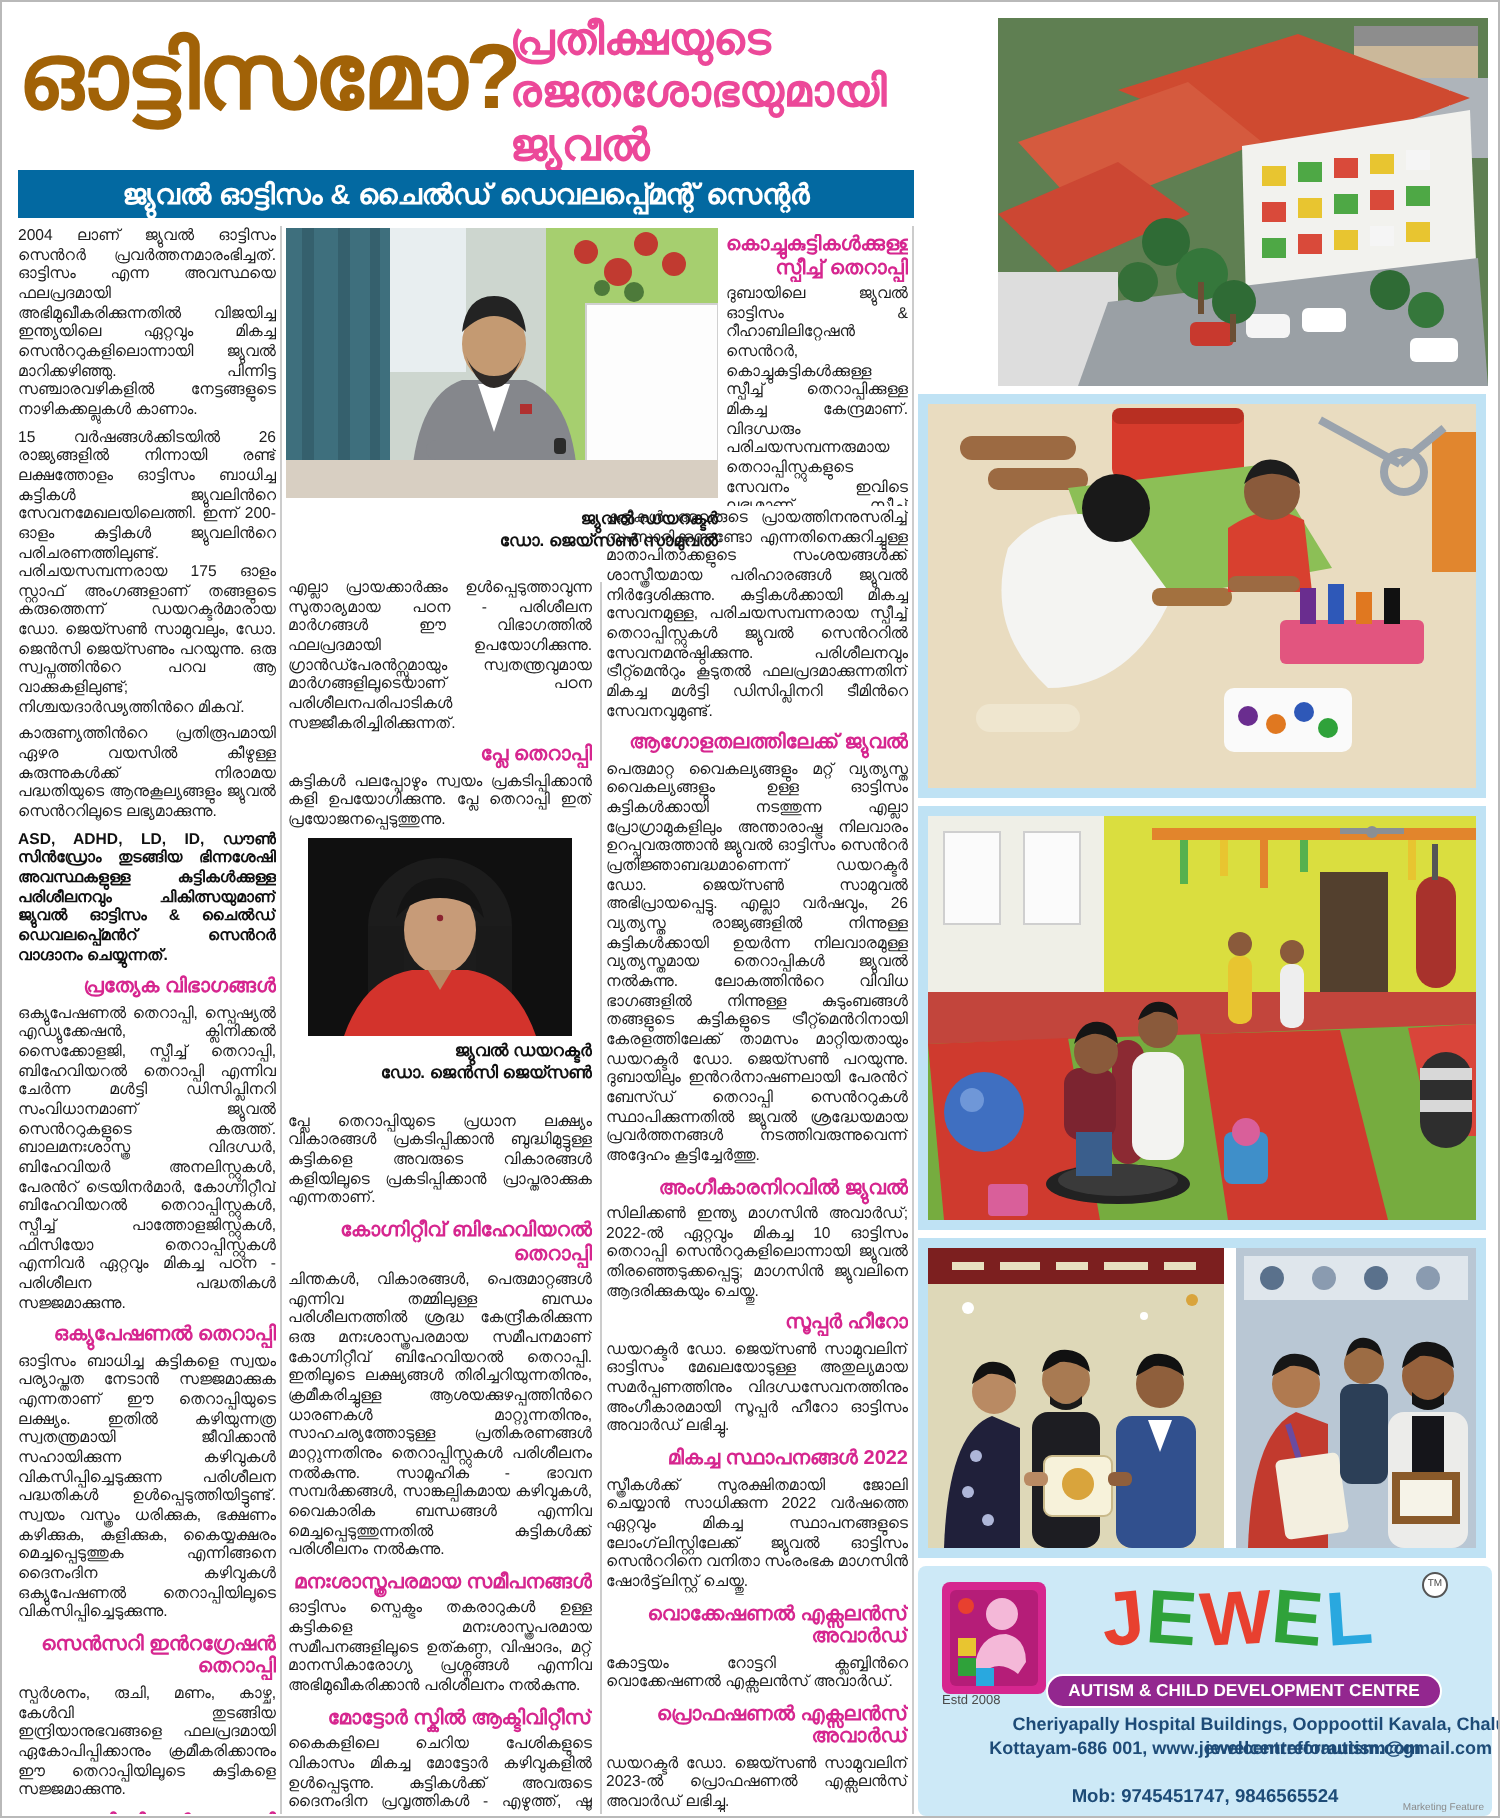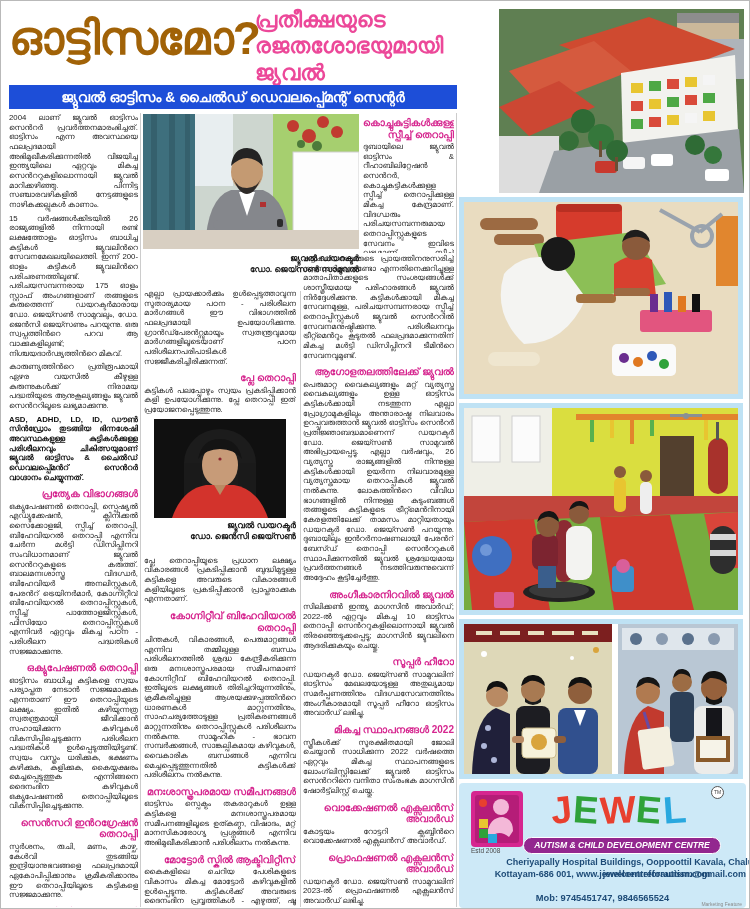--- a/index.html
+++ b/index.html
@@ -2,21 +2,21 @@
 <html><head>
 <meta charset="utf-8">
 <style>
   html,body{margin:0;padding:0;background:#ffffff;}
   body{font-family:"Liberation Sans","DejaVu Sans",sans-serif;}
   .page{position:relative;width:750px;height:909px;background:#ffffff;border:1px solid #b9b9b9;box-sizing:border-box;overflow:hidden;}
   .abs{position:absolute;}
   
   .headline{left:8px;top:10px;width:250px;font-size:46px;font-weight:800;color:#a16207;letter-spacing:-1px;line-height:1.2;white-space:nowrap;overflow:hidden;}
   .subhead{left:254px;top:6px;width:206px;color:#ec4899;font-weight:bold;font-size:22px;line-height:1.2;}
-  .banner{left:8px;top:84px;width:448px;height:24px;background:#1d4ed8;color:#ffffff;font-weight:bold;font-size:14px;line-height:24px;text-align:center;white-space:nowrap;overflow:hidden;}
+  .banner{left:8px;top:84px;width:448px;height:24px;background:#0369a1;color:#ffffff;font-weight:bold;font-size:14px;line-height:24px;text-align:center;white-space:nowrap;overflow:hidden;}
   
   .col{font-size:7.8px;color:#1c1c1c;}
   .col1{left:8px;top:112px;width:129px;height:794px;overflow:hidden;}
   .col2{left:143px;top:288px;width:152px;height:618px;overflow:hidden;}
   .col3{left:302px;top:253px;width:151px;height:652px;overflow:hidden;}
   .col3top{left:362px;top:116px;width:91px;height:136px;overflow:hidden;font-size:7.6px;}
   .b{font-size:7.8px;line-height:1.24;text-align:justify;margin:0 0 4px 0;color:#1c1c1c;}
   .bold{font-weight:bold;color:#101010;}
   .h3sec{color:#d6268f;font-weight:bold;font-size:10px;line-height:1.15;margin:6px 0 2px 0;text-align:right;}
   .cap{font-size:8.5px;font-weight:bold;text-align:right;line-height:1.3;color:#111;}
@@ -30,21 +30,21 @@
   .logo-box .inner{position:absolute;}
   .estd{left:12px;top:64px;font-size:6.5px;color:#4a4a4a;}
   .brand{left:68px;top:0px;width:184px;height:54px;display:flex;align-items:center;justify-content:center;}
   .brand span{font-size:38px;font-weight:800;letter-spacing:1px;display:inline-block;}
   .brand span:nth-child(1){color:#e8402f;transform:rotate(-6deg);}
   .brand span:nth-child(2){color:#2fa23a;transform:rotate(4deg);}
   .brand span:nth-child(3){color:#e8402f;transform:rotate(-3deg);}
   .brand span:nth-child(4){color:#2fa23a;transform:rotate(5deg);}
   .brand span:nth-child(5){color:#29a8df;transform:rotate(-4deg);}
   .tm{left:252px;top:3px;width:11px;height:11px;border:1px solid #555;border-radius:50%;font-size:5px;line-height:11px;text-align:center;color:#444;background:#fff;}
-  .pill{left:64px;top:54px;width:196px;height:15px;background:#93278f;border:1.5px solid #ffffff;border-radius:9px;color:#ffffff;font-size:8.6px;font-weight:bold;text-align:center;line-height:14px;white-space:nowrap;overflow:hidden;font-style:italic;}
+  .pill{left:64px;top:54px;width:196px;height:15px;background:#93278f;border:1.5px solid #ffffff;border-radius:9px;color:#ffffff;font-size:8.6px;font-weight:bold;text-align:center;line-height:14px;white-space:nowrap;overflow:hidden;}
   .addr{left:0;width:287px;text-align:center;font-weight:bold;color:#1d4b77;font-size:9px;line-height:1.2;white-space:nowrap;overflow:hidden;}
   .a1{top:74px;padding-left:42px;} .a2{top:86px;} .a3{top:86px;text-align:right;}
   .mob{top:110px;font-size:9.3px;}
   .marketing{right:4px;top:118px;font-size:5px;color:#8a8a8a;}
 </style>
 </head>
 <body>
 
 <div class="page">
 

